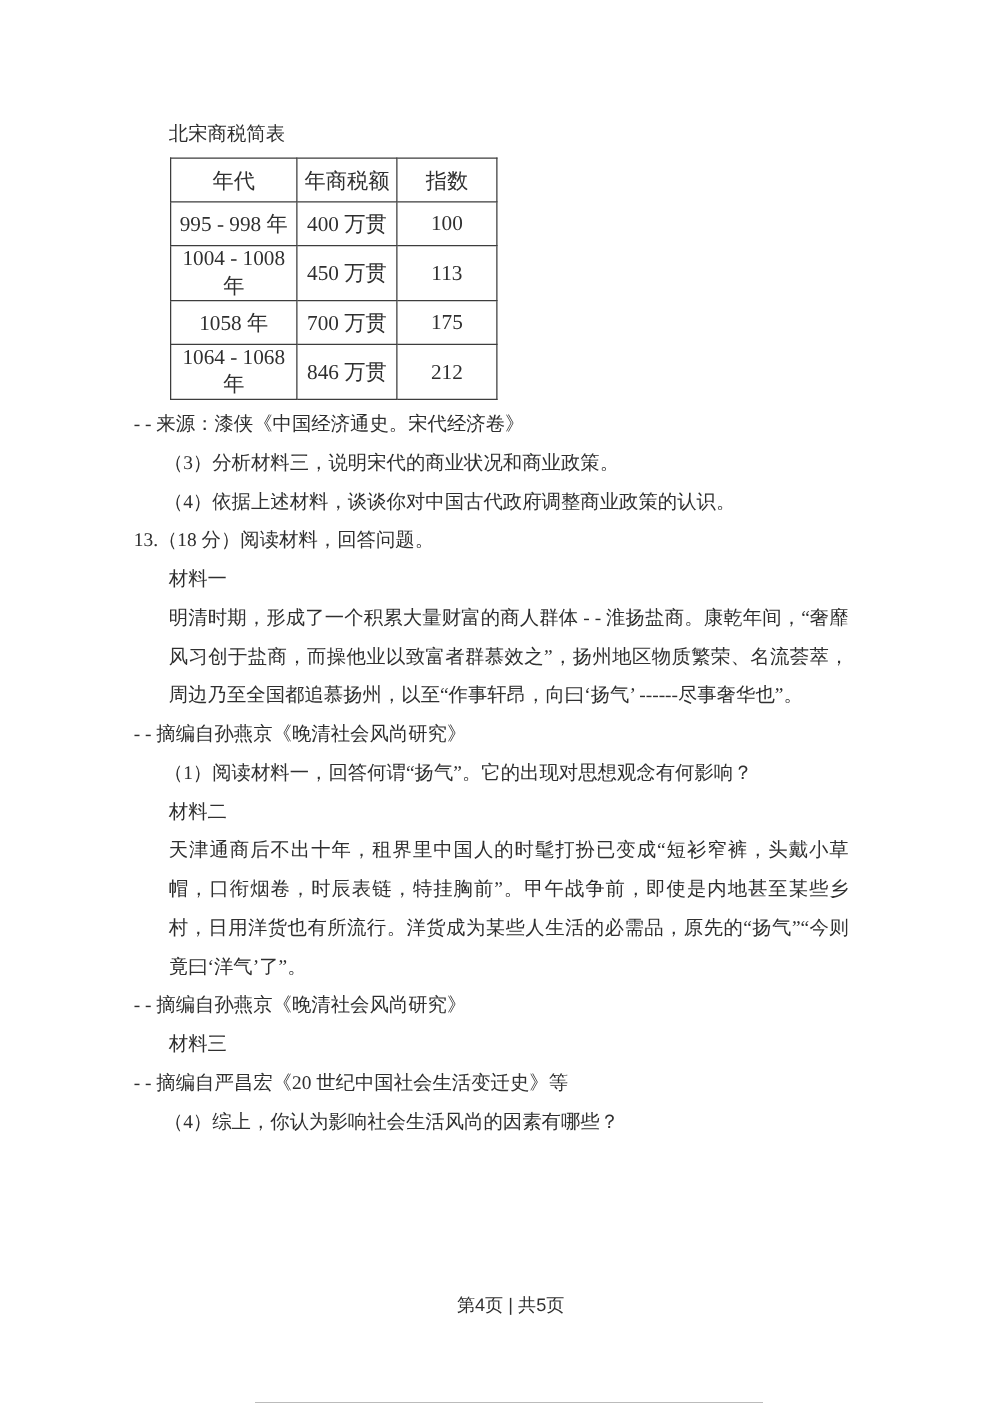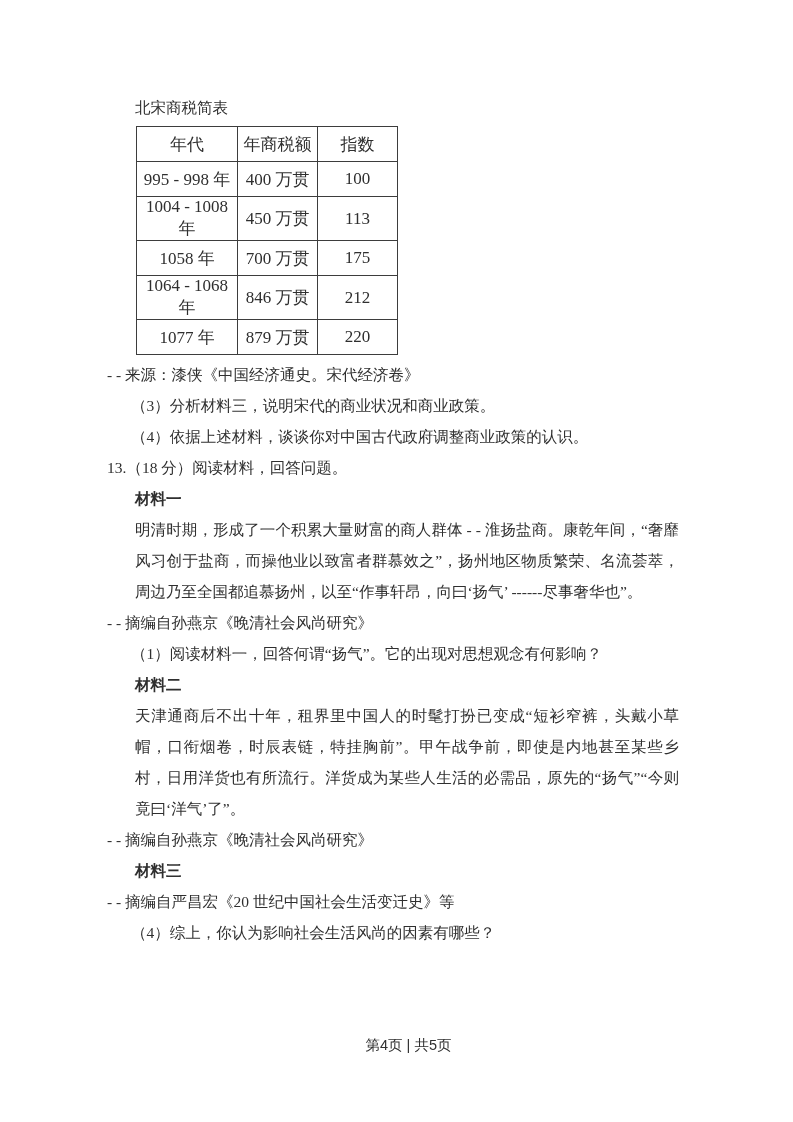--- a/index.html
+++ b/index.html
@@ -13,21 +13,21 @@
   .caption{margin-left:28px;line-height:24px;}
   table.tax-table{border-collapse:collapse;table-layout:fixed;margin:6px 0 0 29px;}
   table.tax-table th,table.tax-table td{
     border:1.5px solid #3d3d3d;text-align:center;vertical-align:middle;
     font-weight:normal;height:34px;padding:0;font-size:17px;color:#2f2f2f;
   }
   .line{line-height:31px;}
   .after-table{margin-top:4px;}
   .src{text-align:left;}
   .q{padding-left:24px;}
-  .lbl{padding-left:28px;font-weight:bold;}
+  .lbl{padding-left:28px;}
   p.para{margin:0;padding-left:28px;text-align:justify;line-height:31px;font-family:Liberation Serif, serif;}
   .footer{
     position:absolute;left:12px;top:1034px;width:793px;text-align:center;
     font-family:"Liberation Sans","DejaVu Sans",sans-serif;
     font-size:14.5px;line-height:22px;color:#2f2f2f;
   }
 </style>
 </head>
 <body>
 
@@ -63,25 +63,20 @@
         <tr>
           <td>1058 年</td>
           <td>700 万贯</td>
           <td>175</td>
         </tr>
         <tr>
           <td>1064 - 1068 年</td>
           <td>846 万贯</td>
           <td>212</td>
         </tr>
-        <tr>
-          <td>1077 年</td>
-          <td>879 万贯</td>
-          <td>220</td>
-        </tr>
       </tbody>
     </table>
 
     <div class="line src after-table">- - 来源：漆侠《中国经济通史。宋代经济卷》</div>
     <div class="line q">（3）分析材料三，说明宋代的商业状况和商业政策。</div>
     <div class="line q">（4）依据上述材料，谈谈你对中国古代政府调整商业政策的认识。</div>
 
     <div class="line">13.（18 分）阅读材料，回答问题。</div>
 
     <div class="line lbl">材料一</div>

